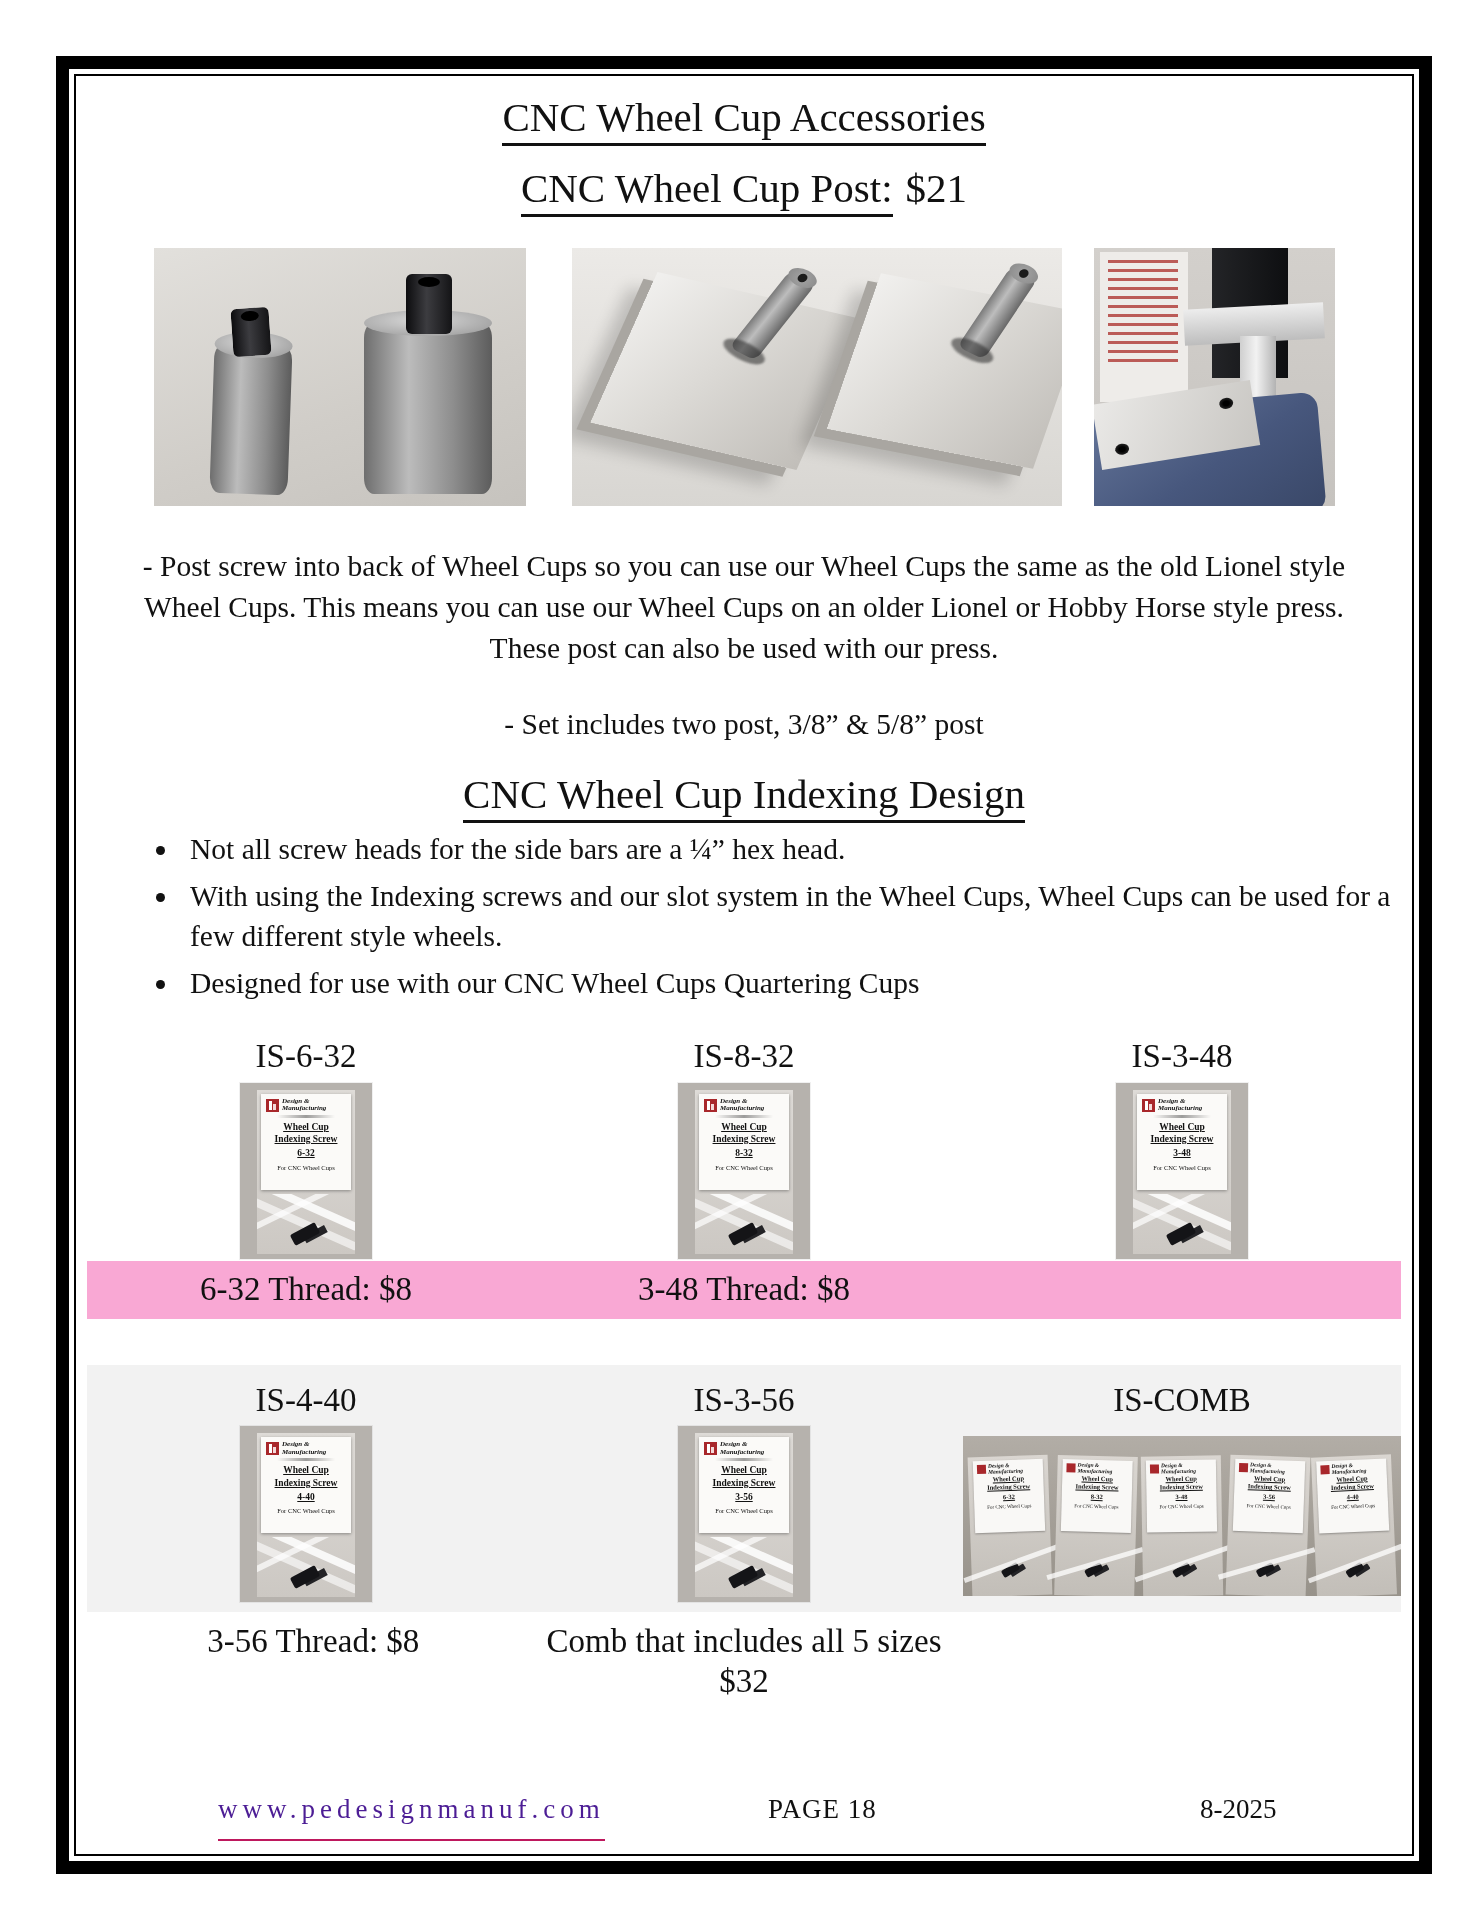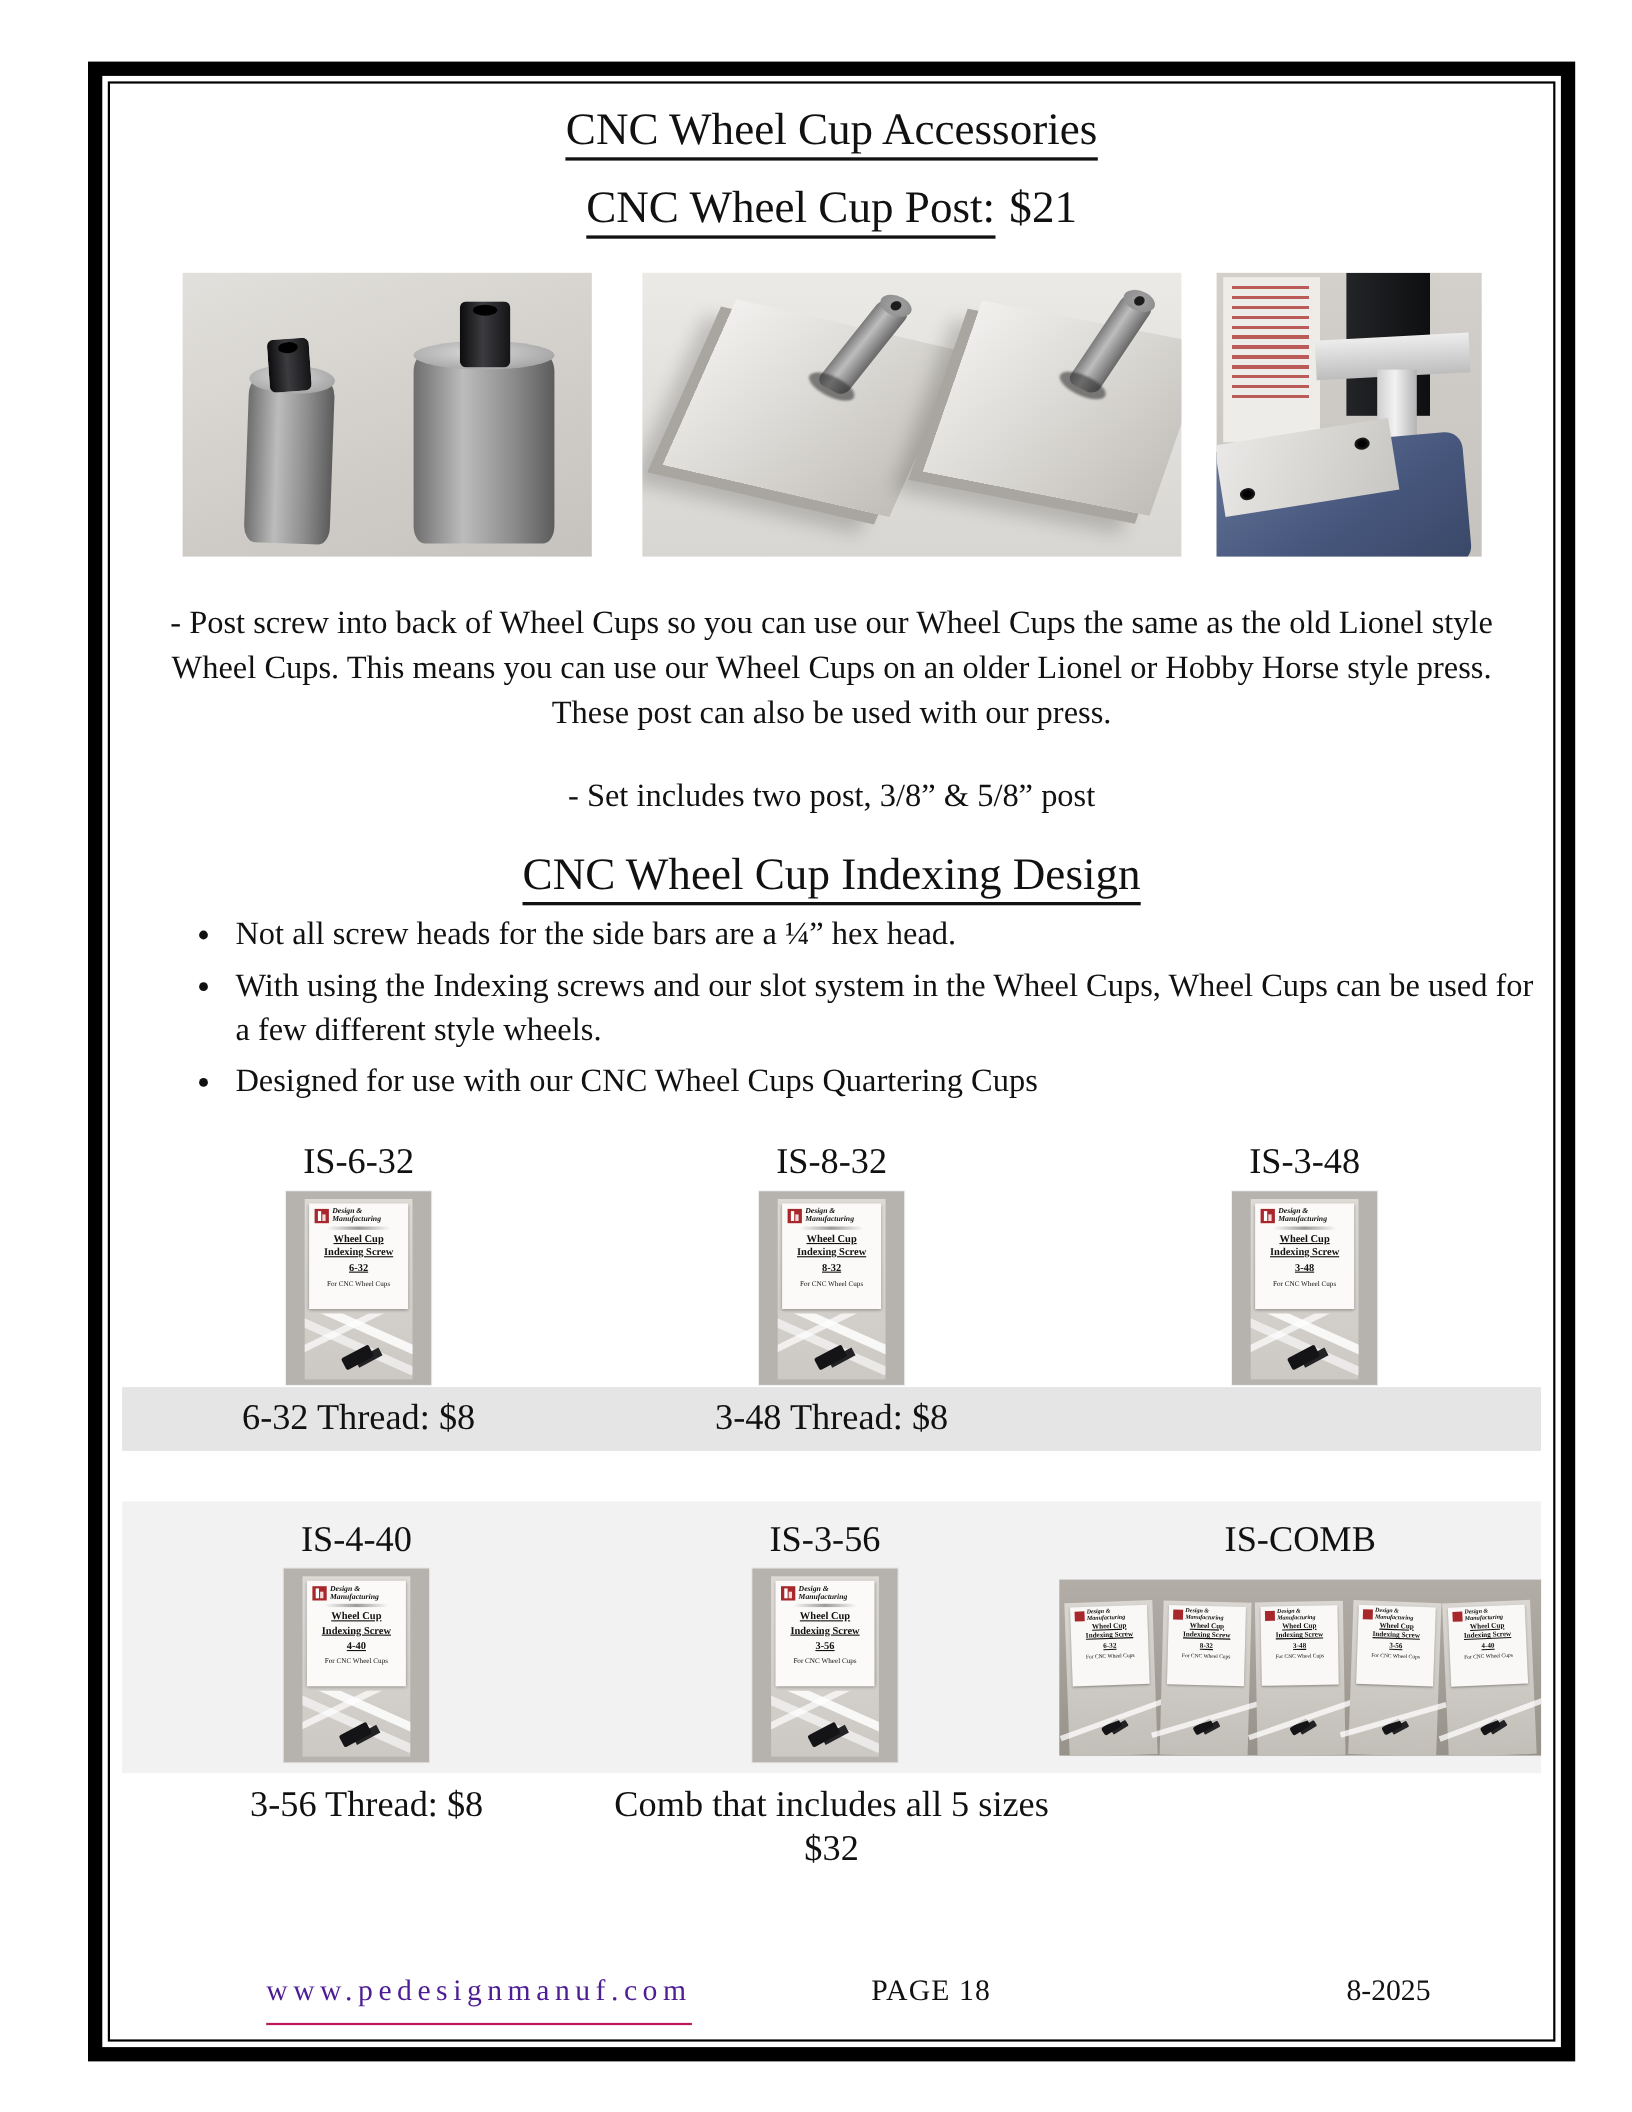--- a/index.html
+++ b/index.html
@@ -4,21 +4,21 @@
 <title>CNC Wheel Cup Accessories</title>
 <style>
   html,body{margin:0;padding:0;}
   body{
     width:1484px;height:1920px;position:relative;background:#ffffff;
     font-family:"Liberation Serif","DejaVu Serif",serif;color:#111;
     -webkit-font-smoothing:antialiased;
   }
   .frame-outer{
     position:absolute;left:56px;top:56px;right:52px;bottom:46px;
-    border:13px solid #000;padding:5px;box-sizing:border-box;background:#fff;margin-left:24px;
+    border:13px solid #000;padding:5px;box-sizing:border-box;background:#fff;
   }
   .frame-inner{
     border:2px solid #000;width:100%;height:100%;box-sizing:border-box;
     position:relative;overflow:hidden;background:#fff;
   }
   
   .h1wrap{text-align:center;margin-top:18px;font-size:41px;line-height:1.15;}
   .h1wrap .h1{border-bottom:3px solid #111;padding-bottom:3px;}
   .h2wrap{text-align:center;margin-top:24px;font-size:41px;line-height:1.15;}
   .h2u{border-bottom:3px solid #111;padding-bottom:3px;}
@@ -103,21 +103,21 @@
   .csize{margin-top:2px;}
   .cfor{font-size:6.5px;margin-top:4px;}
   .plastic{position:absolute;left:0;right:0;top:104px;bottom:0;overflow:hidden;}
   .plastic::before{content:"";position:absolute;left:-18px;top:6px;width:130px;height:8px;
     background:rgba(255,255,255,.85);transform:rotate(24deg);box-shadow:0 18px 0 rgba(255,255,255,.6);}
   .plastic::after{content:"";position:absolute;right:-22px;top:2px;width:130px;height:6px;
     background:rgba(255,255,255,.7);transform:rotate(-26deg);}
   .screws{position:absolute;left:34px;top:34px;width:28px;height:12px;background:#141417;border-radius:2px;
     transform:rotate(-28deg);box-shadow:9px 5px 0 -2px #232326;}
 
-  .priceband{background:#e5e5e5;height:58px;align-items:center;margin-top:2px;}
+  .priceband{background:#f9a8d4;height:58px;align-items:center;margin-top:2px;}
   .price{font-size:33px;text-align:center;line-height:1.2;}
   .gap{height:46px;}
   .band2{background:#f2f2f2;padding:16px 0 10px;}
   .prices2{margin:10px 11px 0;}
 
   
   .combphoto{width:438px;height:160px;margin:16px auto 0;overflow:hidden;position:relative;
     background:linear-gradient(#b2ada6,#97928a);display:flex;justify-content:center;align-items:flex-end;gap:6px;padding-top:8px;box-sizing:border-box;}
   .mini{width:80px;height:140px;background:linear-gradient(#dad6d1,#c2beb8);position:relative;flex:none;}
   .m1{transform:rotate(-2deg);} .m2{transform:rotate(1.5deg);} .m3{transform:rotate(-1deg);}

